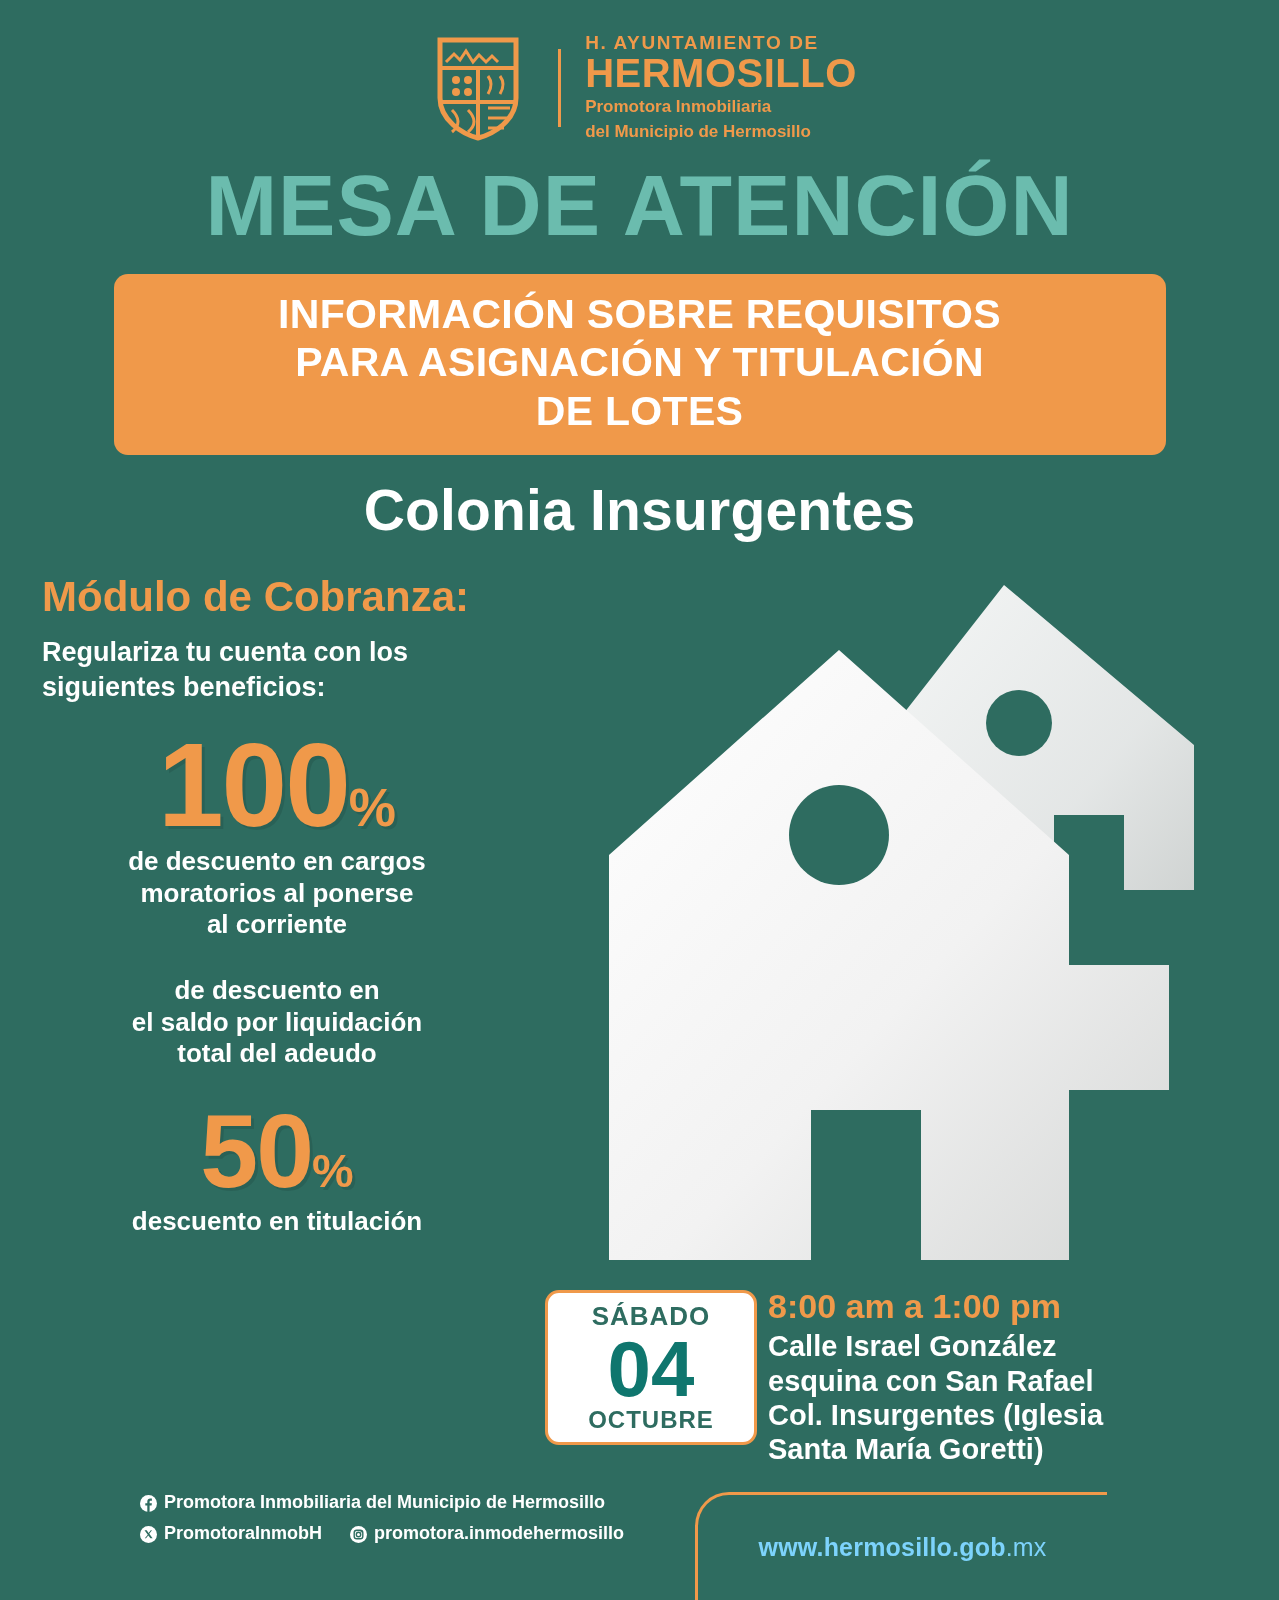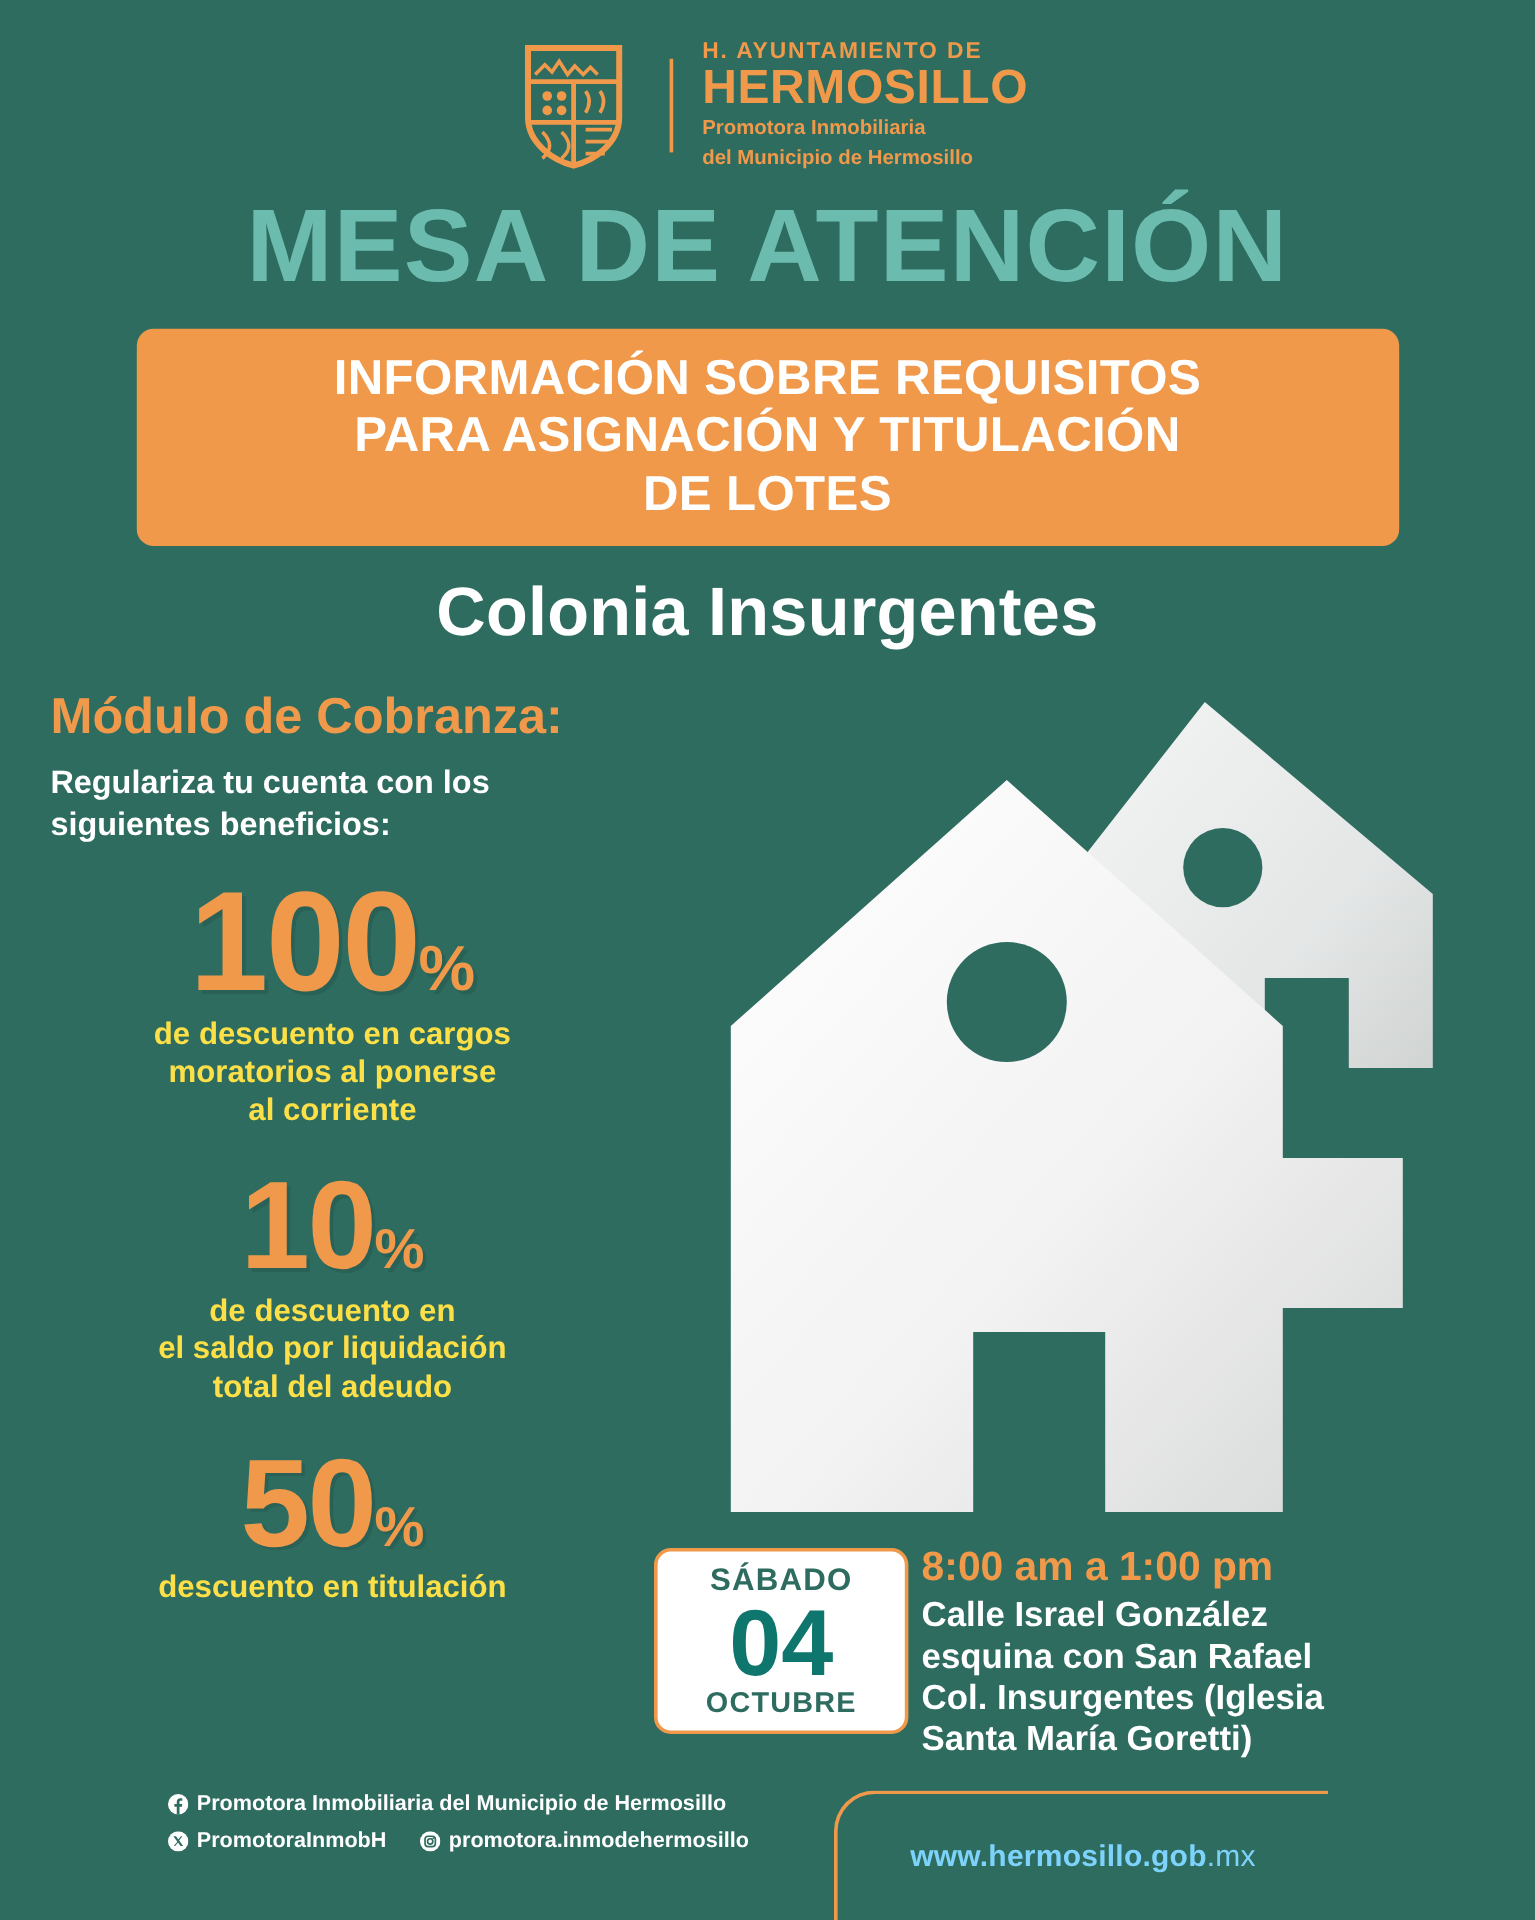--- a/index.html
+++ b/index.html
@@ -115,21 +115,21 @@
     line-height: 0.92;
     letter-spacing: -2px;
     text-shadow: 3px 3px 0 rgba(0,0,0,0.10);
   }
   .benefit .pct .sym {
     font-size: 0.45em;
     letter-spacing: 0;
     vertical-align: baseline;
   }
   .benefit .desc {
-    color: #fde047;
+    color: #ffffff;
     font-size: 26px;
     font-weight: bold;
     line-height: 1.22;
     margin-top: 6px;
   }
   .b1 .pct { font-size: 118px; }
   .b2 .pct { font-size: 104px; }
   .b3 .pct { font-size: 104px; }
   .b2 { margin-top: 34px; }
   .b3 { margin-top: 34px; }
@@ -324,21 +324,20 @@
     <div class="benefit b1">
       <div class="pct"><span>100</span><span class="sym">%</span></div>
       <div class="desc">
         <div>de descuento en cargos</div>
         <div>moratorios al ponerse</div>
         <div>al corriente</div>
       </div>
     </div>
 
     <div class="benefit b2">
-      <div class="pct"><span>10</span><span class="sym">%</span></div>
       <div class="desc">
         <div>de descuento en</div>
         <div>el saldo por liquidación</div>
         <div>total del adeudo</div>
       </div>
     </div>
 
     <div class="benefit b3">
       <div class="pct"><span>50</span><span class="sym">%</span></div>
       <div class="desc">

